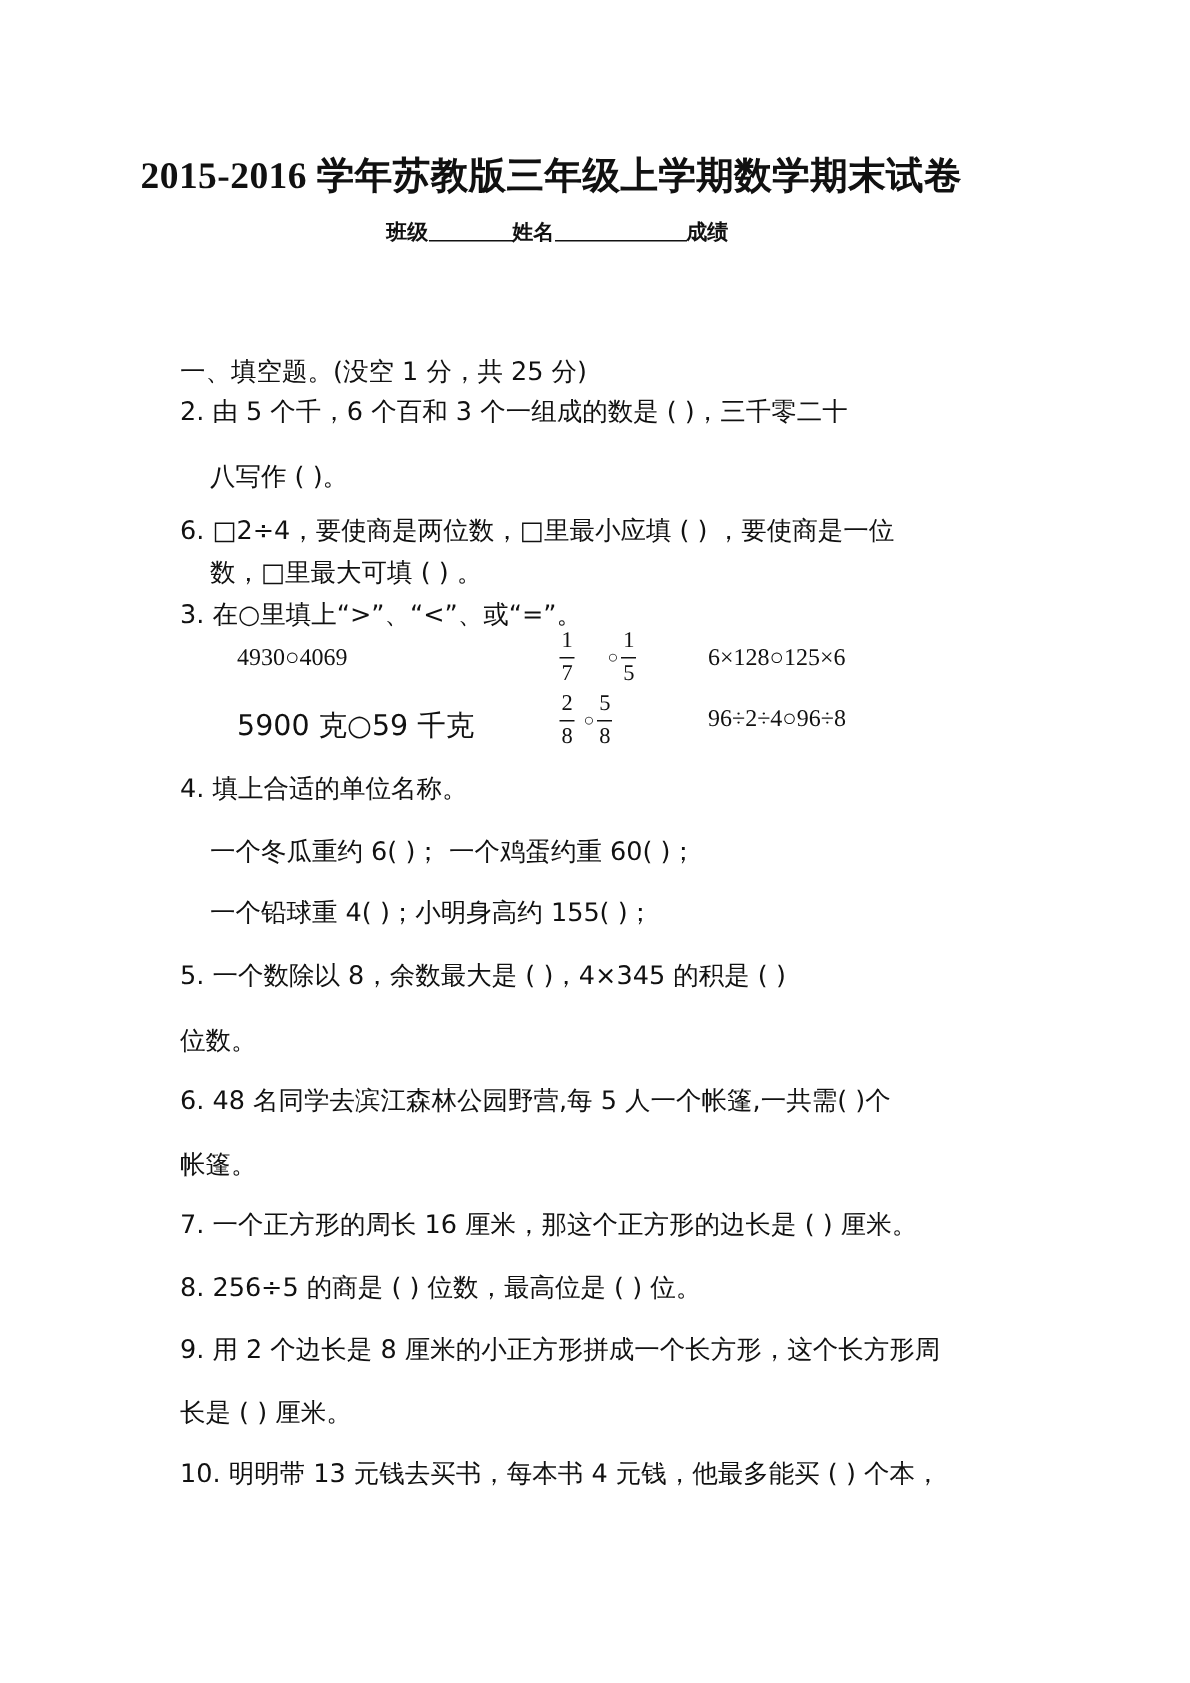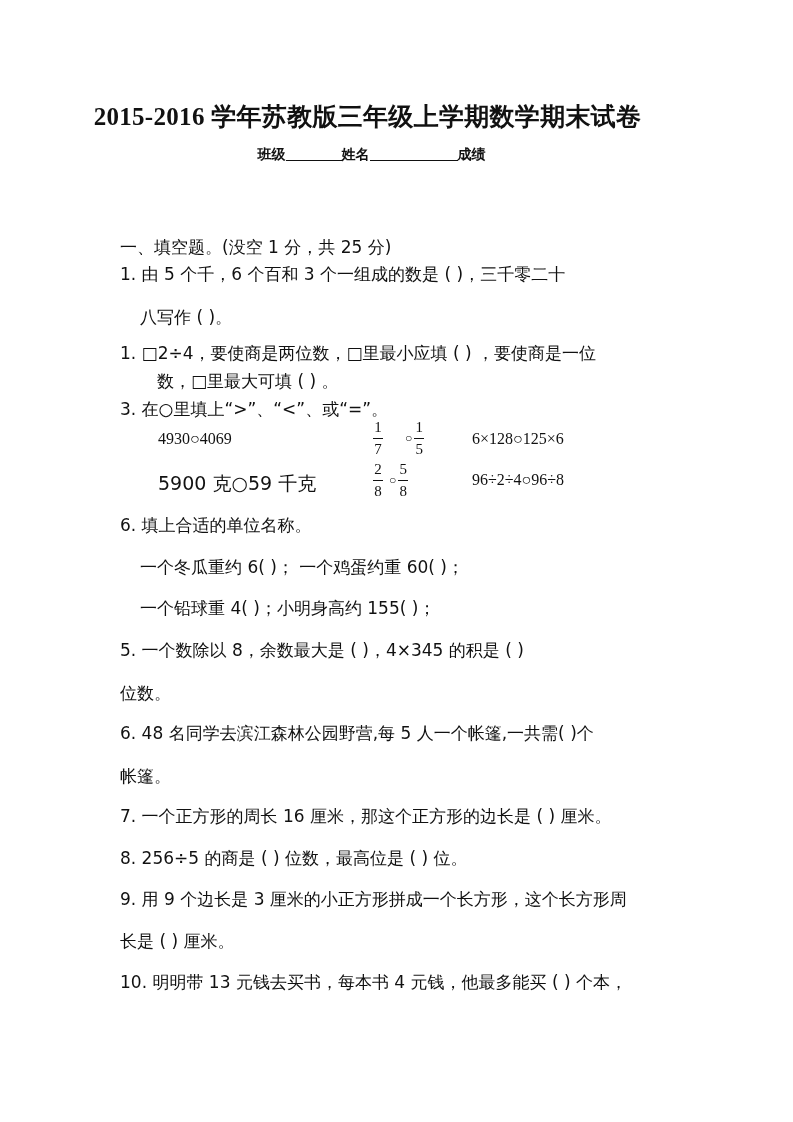--- a/index.html
+++ b/index.html
@@ -30,25 +30,25 @@
 <body>
 
 <div class="abs title">2015-2016 学年苏教版三年级上学期数学期末试卷</div>
 
 <div class="abs info">
   <span>班级</span><span class="blank" style="width:56px"></span><span>姓名</span><span class="blank" style="width:88px"></span><span>成绩</span>
 </div>
 
 <div class="abs line" style="top:220px;margin-top:16px;">一、填空题。(没空 1 分，共 25 分)</div>
 
-<div class="abs line" style="top:263px;">1.  由 5 个千，6 个百和 3 个一组成的数是 (              )，三千零二十</div>
+<div class="abs line" style="top:263px;">2.  由 5 个千，6 个百和 3 个一组成的数是 (              )，三千零二十</div>
 <div class="abs line" style="top:306px; left:140px;">八写作 (            )。</div>
 
-<div class="abs line" style="top:342px;">1.  □2÷4，要使商是两位数，□里最小应填 (          ) ，要使商是一位</div>
-<div class="abs line" style="top:370px; left:157px;">数，□里最大可填 (        ) 。</div>
+<div class="abs line" style="top:342px;">6.  □2÷4，要使商是两位数，□里最小应填 (          ) ，要使商是一位</div>
+<div class="abs line" style="top:370px; left:140px;">数，□里最大可填 (        ) 。</div>
 
 <div class="abs line" style="top:398px;">3.  在○里填上“&gt;”、“&lt;”、或“=”。</div>
 
 <div class="abs cmp" style="top:430px; left:158px;">4930○4069</div>
 <div class="abs cmp" style="top:420px; left:373px;">
   <span class="frac">
       <span>1</span>
       <span class="bar"></span>
       <span>7</span>
     </span>
@@ -68,29 +68,29 @@
       <span>8</span>
     </span>
   <span class="circ">○</span><span class="frac">
       <span>5</span>
       <span class="bar"></span>
       <span>8</span>
     </span>
 </div>
 <div class="abs cmp" style="top:471px; left:472px;">96÷2÷4○96÷8</div>
 
-<div class="abs line" style="top:514px;">6.  填上合适的单位名称。</div>
+<div class="abs line" style="top:514px;">4.  填上合适的单位名称。</div>
 <div class="abs line" style="top:556px; left:140px;">一个冬瓜重约 6(      )；   一个鸡蛋约重 60(      )；</div>
 <div class="abs line" style="top:597px; left:140px;">一个铅球重 4(      )；小明身高约 155(      )；</div>
 
 <div class="abs line" style="top:639px;">5.  一个数除以 8，余数最大是 (            )，4×345 的积是 (            )</div>
 <div class="abs line" style="top:682px;">位数。</div>
 
 <div class="abs line" style="top:722px;">6.  48 名同学去滨江森林公园野营,每 5 人一个帐篷,一共需(        )个</div>
 <div class="abs line" style="top:765px;">帐篷。</div>
 
 <div class="abs line" style="top:805px;">7. 一个正方形的周长 16 厘米，那这个正方形的边长是 (      ) 厘米。</div>
 <div class="abs line" style="top:847px;">8. 256÷5 的商是 (          ) 位数，最高位是 (          ) 位。</div>
 
-<div class="abs line" style="top:888px;">9.  用 9 个边长是 3 厘米的小正方形拼成一个长方形，这个长方形周</div>
+<div class="abs line" style="top:888px;">9.  用 2 个边长是 8 厘米的小正方形拼成一个长方形，这个长方形周</div>
 <div class="abs line" style="top:930px;">长是 (            ) 厘米。</div>
 
 <div class="abs line" style="top:971px;">10. 明明带 13 元钱去买书，每本书 4 元钱，他最多能买 (    ) 个本，</div>
 
 </body></html>

